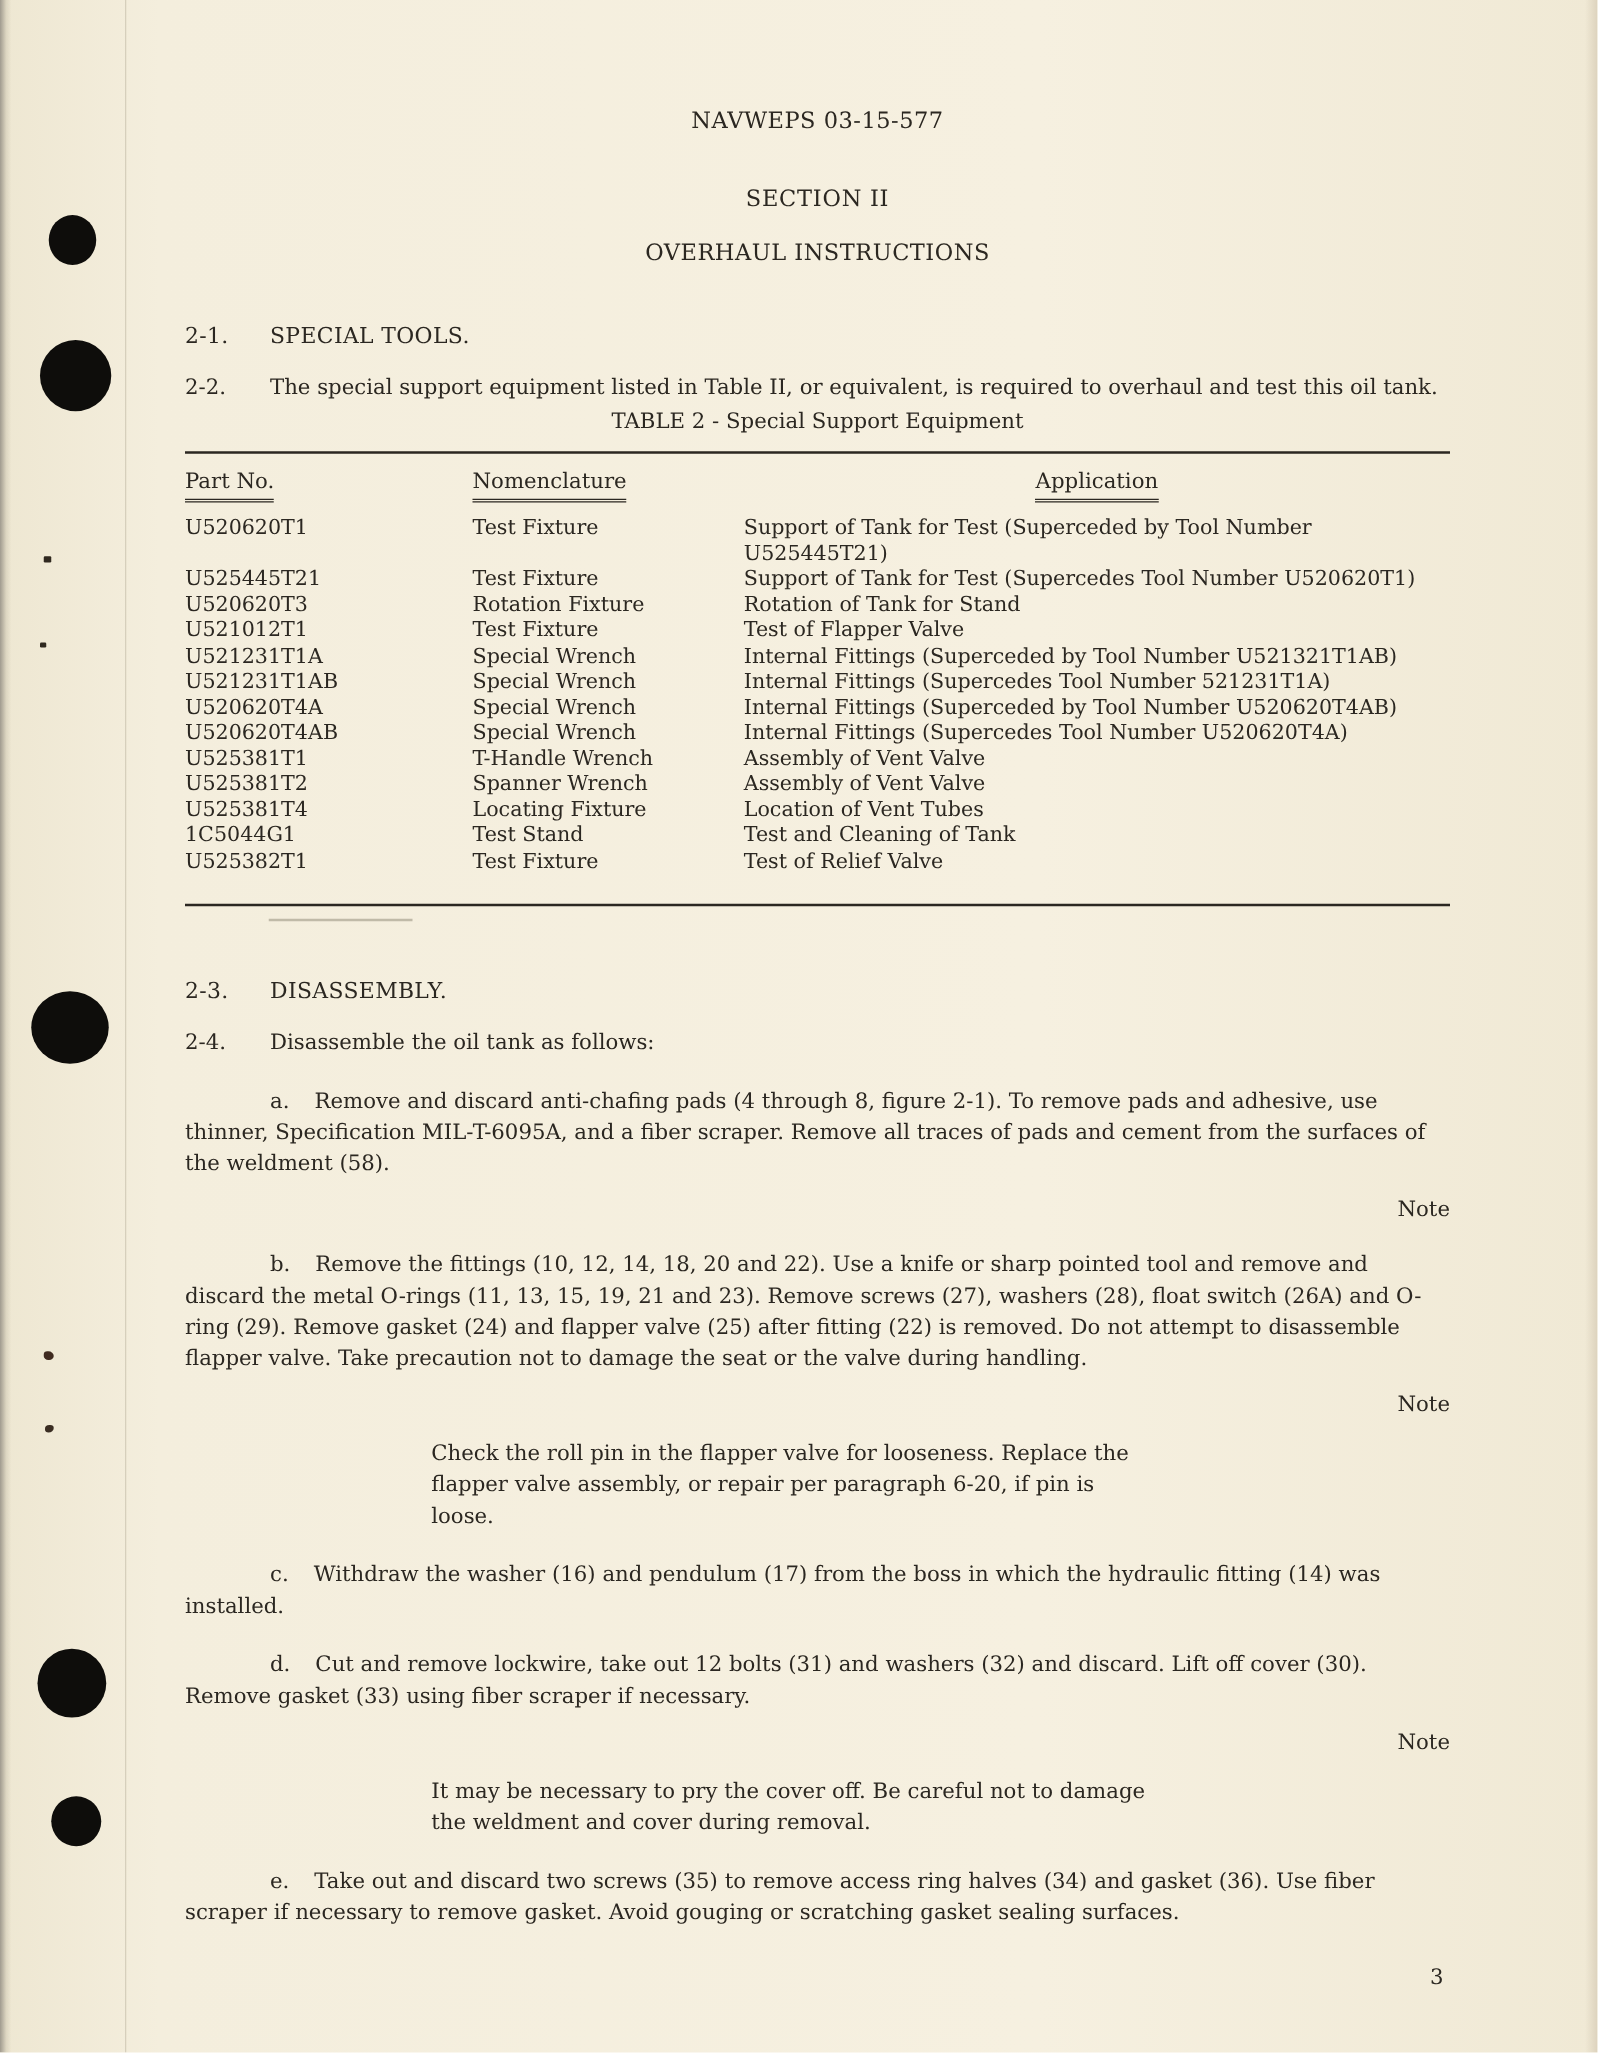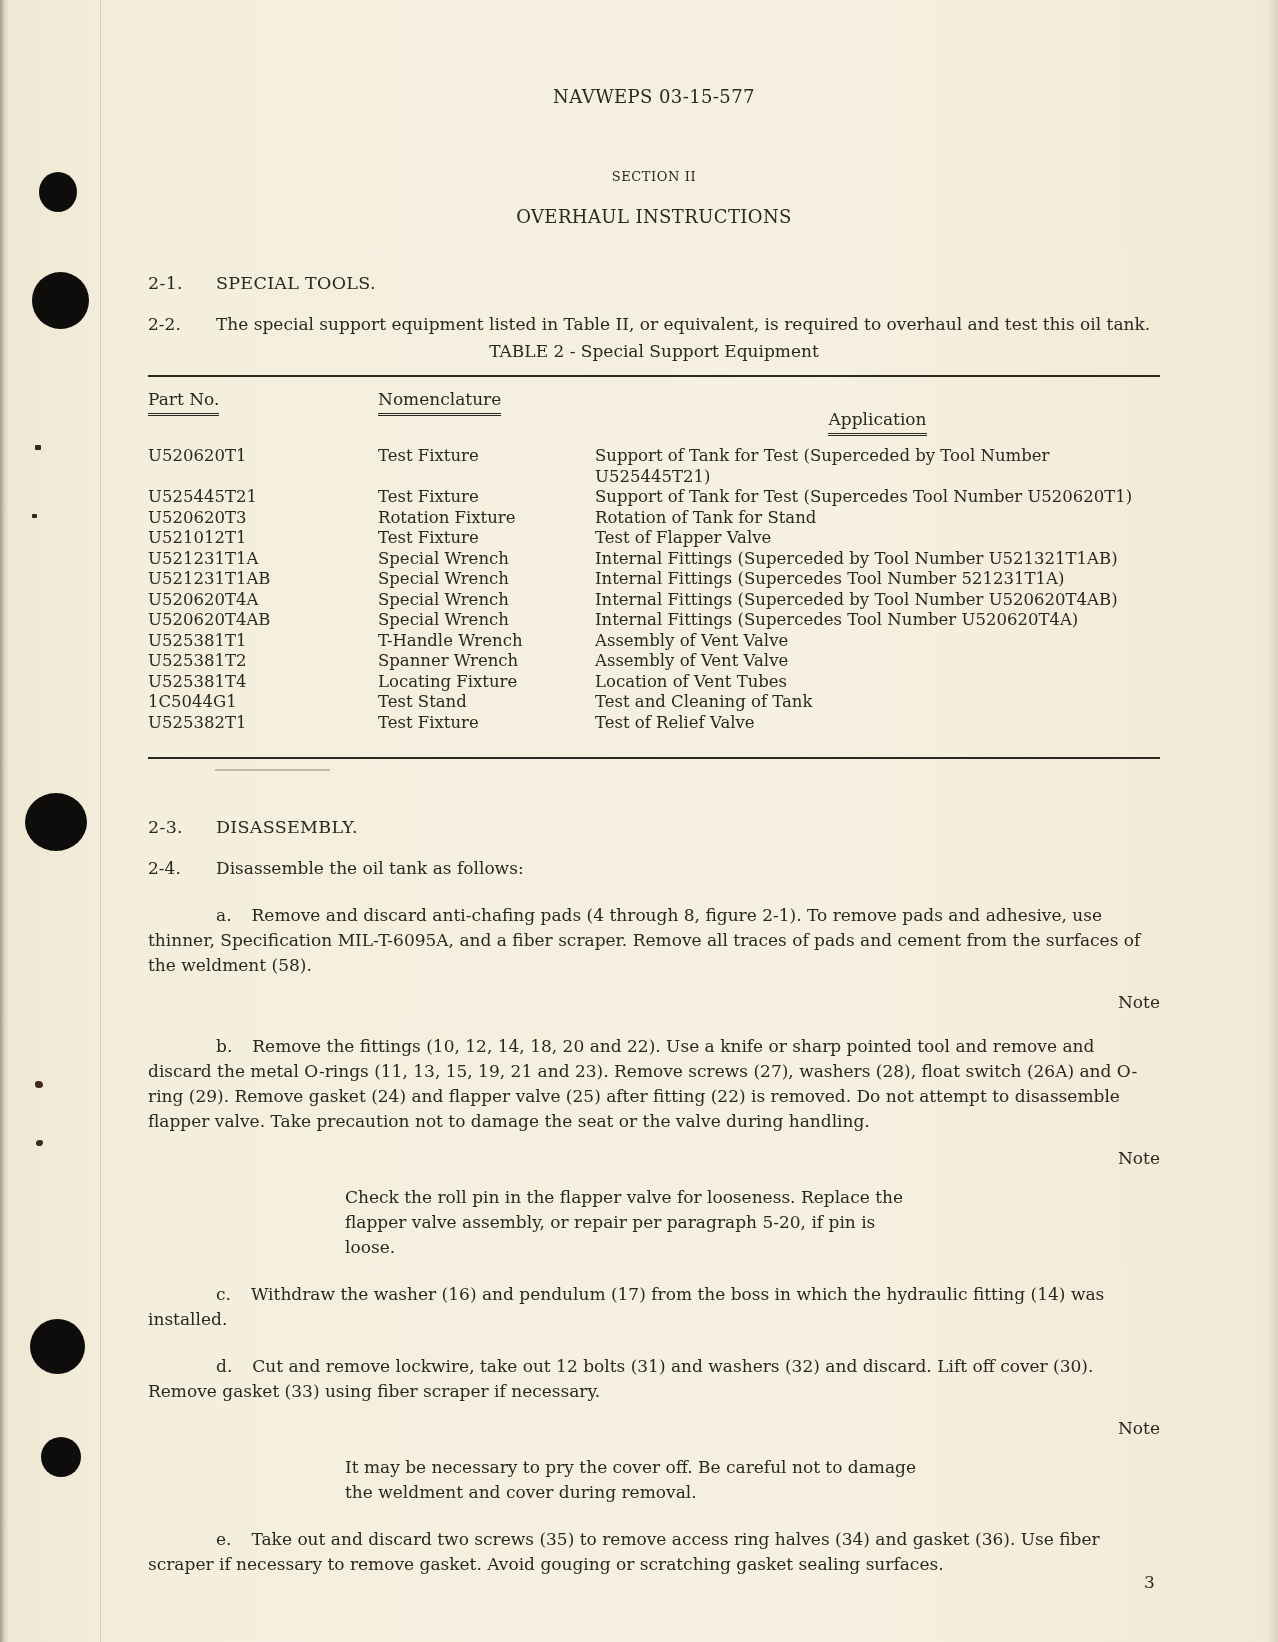--- a/index.html
+++ b/index.html
@@ -30,37 +30,37 @@
 
   .speck { position: absolute; background: #30291f; border-radius: 1px; }
   .speck-1 { left: 35px; top: 445px; width: 6px; height: 5px; }
   .speck-2 { left: 32px; top: 514px; width: 5px; height: 4px; }
   .speck-3 { left: 35px; top: 1081px; width: 8px; height: 7px; background: #402b20; border-radius: 40% 60% 50% 50%; }
   .speck-4 { left: 36px; top: 1140px; width: 7px; height: 6px; background: #3a2d22; border-radius: 50% 40% 60% 40%; }
 
   .content { position: absolute; left: 148px; top: 0; width: 1012px; font-size: 17px; }
 
   .doc-number        { padding-top: 86px; text-align: center; font-size: 18px; letter-spacing: .4px; }
-  .section-title     { margin-top: 62px; text-align: center; font-size: 13px; letter-spacing: .6px; }
+  .section-title     { margin-top: 42px; text-align: center; font-size: 18px; letter-spacing: .6px; }
   .section-subtitle  { margin-top: 22px; text-align: center; font-size: 18px; letter-spacing: .4px; }
 
   .pnum   { display: inline-block; width: 68px; }
   .hblock { margin-top: 46px; font-size: 17.5px; letter-spacing: .3px; }
   .npblock{ margin-top: 18px; line-height: 26px; }
 
   .table-title { margin-top: 4px; text-align: center; font-size: 17px; }
   .stable      { margin-top: 14px; }
   .rule        { border-top: 2px solid #2b2721; }
   .thead       { display: flex; padding: 12px 0 0 0; font-size: 17px; }
   .thead span  { border-bottom: 3px double #2b2721; padding-bottom: 4px; }
   .c1 { width: 230px; }
   .c2 { width: 217px; }
   .c3 { flex: 1; }
   .thead .c3   { text-align: center; }
-  .thead .c3 span { display: inline-block; margin-top: 20px; }
+  .thead .c3 span { display: inline-block; }
   .tbody       { margin-top: 10px; }
   .trow        { display: flex; font-size: 16.5px; line-height: 20.5px; }
   .tcell       { white-space: pre-line; }
   .rule-bottom { margin-top: 24px; }
   .short-line  { margin-top: 10px; margin-left: 67px; width: 115px; border-top: 2px solid rgba(95,88,70,.35); }
 
   .step        { margin: 22px 0 0 0; line-height: 25px; text-indent: 68px; }
   .letter      { margin-right: 20px; }
   .note        { margin-top: 14px; }
   .notelabel   { text-align: right; line-height: 20px; }
@@ -186,21 +186,21 @@
         <div class="npblock"><span class="pnum">2-4.</span><span class="ptext">Disassemble the oil tank as follows:</span></div>
         <p class="step"><span class="letter">a.</span><span class="stext">Remove and discard anti-chafing pads (4 through 8, figure 2-1).  To remove pads and adhesive, use thinner, Specification MIL-T-6095A, and a fiber scraper.  Remove all traces of pads and cement from the surfaces of the weldment (58).</span></p>
         <div class="note">
           <div class="notelabel">Note</div>
         </div>
         <p class="step"><span class="letter">b.</span><span class="stext">Remove the fittings (10, 12, 14, 18, 20 and 22).  Use a knife or sharp pointed tool and remove and discard the metal O-rings (11, 13, 15, 19, 21 and 23).  Remove screws (27), washers (28), float switch (26A) and O-ring (29).  Remove gasket (24) and flapper valve (25) after fitting (22) is removed.  Do not attempt to disassemble flapper valve.  Take precaution not to damage the seat or the valve during handling.</span></p>
         <div class="note">
           <div class="notelabel">Note</div>
           <div class="notebody">
             <div class="noteline">Check the roll pin in the flapper valve for looseness.  Replace the</div>
-            <div class="noteline">flapper valve assembly, or repair per paragraph 5-20, if pin is</div>
+            <div class="noteline">flapper valve assembly, or repair per paragraph 6-20, if pin is</div>
             <div class="noteline">loose.</div>
           </div>
         </div>
         <p class="step"><span class="letter">c.</span><span class="stext">Withdraw the washer (16) and pendulum (17) from the boss in which the hydraulic fitting (14) was installed.</span></p>
         <p class="step"><span class="letter">d.</span><span class="stext">Cut and remove lockwire, take out 12 bolts (31) and washers (32) and discard.  Lift off cover (30). Remove gasket (33) using fiber scraper if necessary.</span></p>
         <div class="note">
           <div class="notelabel">Note</div>
           <div class="notebody">
             <div class="noteline">It may be necessary to pry the cover off.  Be careful not to damage</div>
             <div class="noteline">the weldment and cover during removal.</div>

